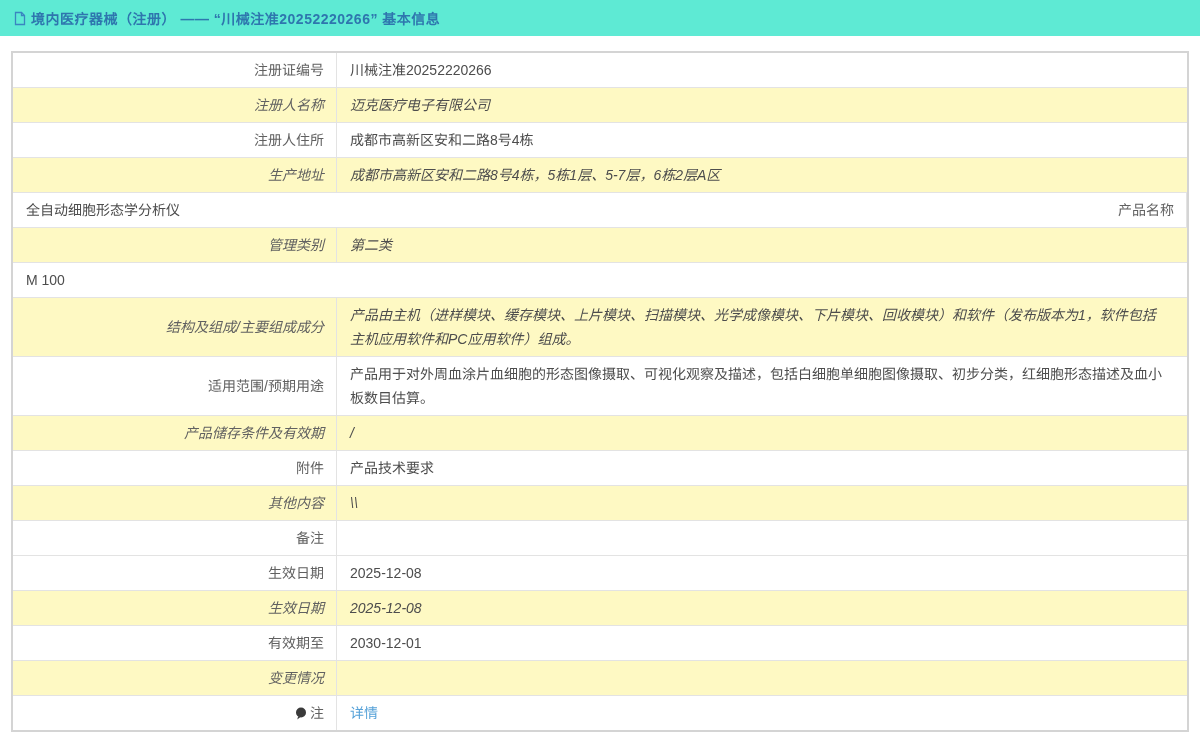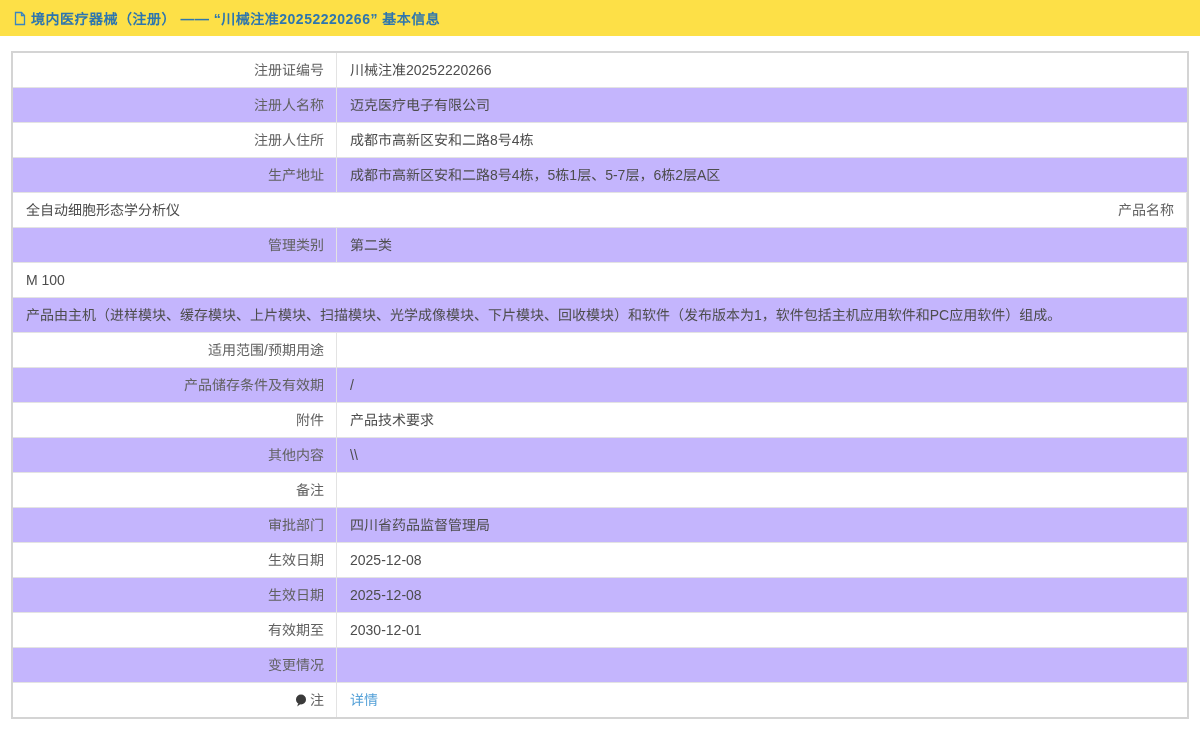--- a/index.html
+++ b/index.html
@@ -4,40 +4,40 @@
 <style>
   html,body{margin:0;padding:0;}
   body{
     width:1200px;height:751px;overflow:hidden;
     background:#ffffff;
     font-family:"Liberation Sans","DejaVu Sans",sans-serif;
     -webkit-font-smoothing:antialiased;
   }
   
   .topbar{
-    height:36px;background:#fde047;
+    height:36px;background:#5eead4;
     display:flex;align-items:center;
     padding-left:13px;box-sizing:border-box;
   }
   .doc-icon{display:inline-flex;margin-right:5px;margin-top:1px;}
   .topbar-title{
     color:#2e76ae;font-size:14px;font-weight:bold;letter-spacing:.5px;
   }
   
   .info-table{
     margin:15px 11px 0 11px;
     width:1178px;box-sizing:border-box;
     border:2px solid #d4d4d4;
     background:#ffffff;
   }
   .row{
     display:flex;align-items:stretch;
   }
   .row + .row{border-top:1px solid #e3e3e3;}
-  .row.even{background:#c4b5fd;}
+  .row.even{background:#fef9c3;font-style:italic;}
   .row.odd{background:#ffffff;}
   .cell{
     box-sizing:border-box;
     font-size:14px;line-height:24px;
     padding-top:5px;padding-bottom:5px;
     display:flex;align-items:center;
     min-height:34px;
   }
   .cell.label{
     width:324px;flex:0 0 324px;
@@ -101,25 +101,27 @@
   <div class="row even">
     <div class="cell label">管理类别</div>
     <div class="cell value">第二类</div>
   </div>
 
   <div class="row odd">
     <div class="cell value">M 100</div>
   </div>
 
   <div class="row even">
+    <div class="cell label">结构及组成/主要组成成分</div>
     <div class="cell value multiline">产品由主机（进样模块、缓存模块、上片模块、扫描模块、光学成像模块、下片模块、回收模块）和软件（发布版本为1，软件包括主机应用软件和PC应用软件）组成。</div>
   </div>
 
   <div class="row odd">
     <div class="cell label">适用范围/预期用途</div>
+    <div class="cell value multiline">产品用于对外周血涂片血细胞的形态图像摄取、可视化观察及描述，包括白细胞单细胞图像摄取、初步分类，红细胞形态描述及血小板数目估算。</div>
   </div>
 
   <div class="row even">
     <div class="cell label">产品储存条件及有效期</div>
     <div class="cell value">/</div>
   </div>
 
   <div class="row odd">
     <div class="cell label">附件</div>
     <div class="cell value">产品技术要求</div>
@@ -128,24 +130,20 @@
   <div class="row even">
     <div class="cell label">其他内容</div>
     <div class="cell value">\\</div>
   </div>
 
   <div class="row odd">
     <div class="cell label">备注</div>
     <div class="cell value"></div>
   </div>
 
-  <div class="row even">
-    <div class="cell label">审批部门</div>
-    <div class="cell value">四川省药品监督管理局</div>
-  </div>
 
   <div class="row odd">
     <div class="cell label">生效日期</div>
     <div class="cell value">2025-12-08</div>
   </div>
 
   <div class="row even">
     <div class="cell label">生效日期</div>
     <div class="cell value">2025-12-08</div>
   </div>

